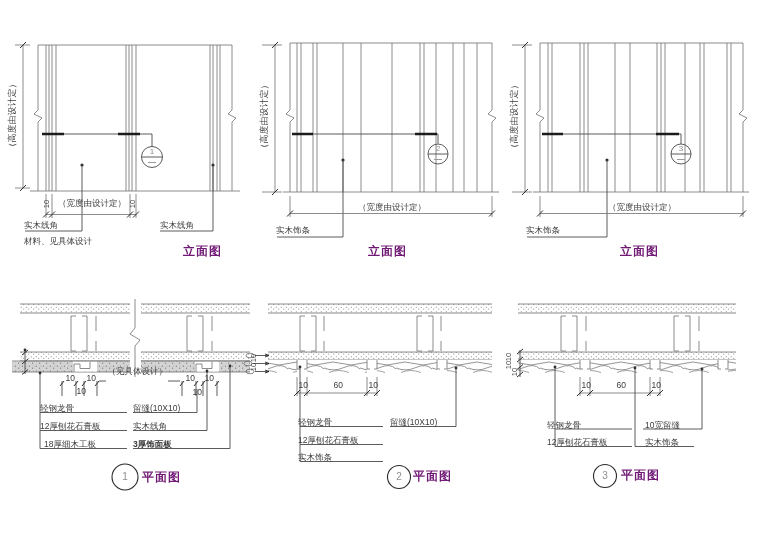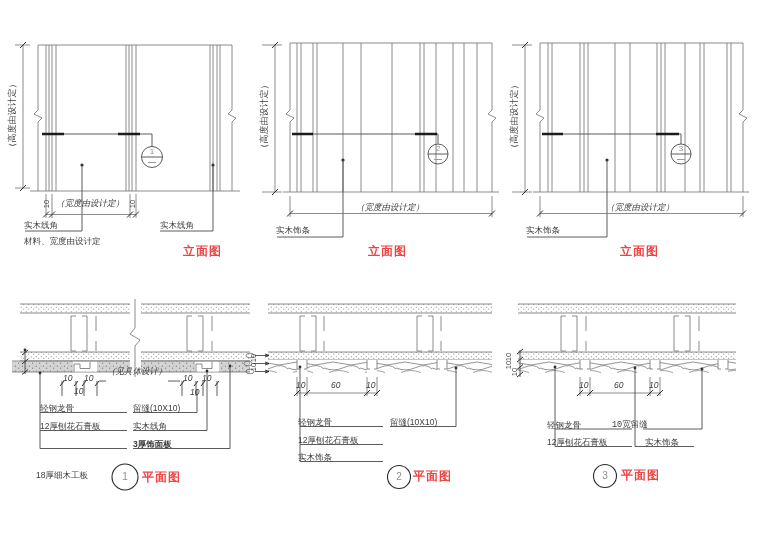--- a/index.html
+++ b/index.html
@@ -5,25 +5,25 @@
   html,body{margin:0;padding:0;background:#ffffff;}
   #page{position:relative;width:760px;height:537px;background:#ffffff;overflow:hidden;
         font-family:"Liberation Sans",sans-serif;}
   #page svg{position:absolute;left:0;top:0;}
   .ln{stroke:#6f6f6f;stroke-width:0.8;fill:none;}
   .ln2{stroke:#4a4a4a;stroke-width:0.9;fill:none;}
   .thick{stroke:#1c1c1c;stroke-width:2.6;fill:none;}
   .tick{stroke:#2f2f2f;stroke-width:1;fill:none;}
   .dot{fill:#2f2f2f;}
   .t{position:absolute;display:block;font-size:8.5px;line-height:1.2;color:#3c3c3c;white-space:nowrap;}
-  .c{text-align:left;font-style:italic;}
+  .c{text-align:right;}
   .r{}
   .rot{width:12px;height:10px;text-align:center;transform:rotate(-90deg);transform-origin:center;font-size:7.5px;}
   .vdim{width:96px;height:11px;text-align:center;transform:rotate(-90deg);transform-origin:center;font-size:9px;}
-  .title{font-size:12px;font-weight:bold;color:#ef4444;letter-spacing:1px;}
+  .title{font-size:12px;font-weight:bold;color:#701a75;letter-spacing:1px;}
   .num{color:#8f8f8f;text-align:center;font-size:10px;}
   .cnum{color:#8a8a8a;text-align:center;font-size:8px;width:14px;}
 </style>
 </head>
 <body>
 
 <div id="page">
 
 <svg width="760" height="537" viewBox="0 0 760 537">
   <defs>
@@ -184,21 +184,21 @@
     <circle class="dot" cx="635" cy="368" r="1.4"></circle>
     <circle cx="605" cy="476" r="11.5" fill="none" stroke="#2a2a2a" stroke-width="1.1"></circle>
   </g>
 </svg>
 
 <span class="t vdim" style="left:-36px;top:110px;">（高度由设计定）</span>
 <span class="t rot" style="left:41px;top:199px;">10</span>
 <span class="t c" style="left:56px;top:198px;width:70px;">（宽度由设计定）</span>
 <span class="t rot" style="left:127px;top:199px;">10</span>
 <span class="t" style="left:24px;top:220px;">实木线角</span>
-<span class="t" style="left:24px;top:236px;">材料、宽度由设计定</span>
+<span class="t" style="left:24px;top:236px;">材料、见具体设计</span>
 <span class="t" style="left:160px;top:220px;">实木线角</span>
 <span class="t cnum" style="left:145px;top:147px;">1</span>
 <span class="t title" style="left:183px;top:244px;">立面图</span>
 
 <span class="t vdim" style="left:216px;top:111px;">（高度由设计定）</span>
 <span class="t c" style="left:356px;top:202px;width:70px;">（宽度由设计定）</span>
 <span class="t" style="left:276px;top:225px;">实木饰条</span>
 <span class="t cnum" style="left:431px;top:144px;">2</span>
 <span class="t title" style="left:368px;top:244px;">立面图</span>
 
@@ -212,21 +212,21 @@
 <span class="t c" style="left:84px;top:373px;width:12px;">10</span>
 <span class="t c" style="left:107px;top:366px;width:60px;">（见具体设计）</span>
 <span class="t c" style="left:183px;top:373px;width:12px;">10</span>
 <span class="t c" style="left:202px;top:373px;width:12px;">10</span>
 <span class="t c" style="left:74px;top:386px;width:12px;">10</span>
 <span class="t c" style="left:190px;top:387px;width:12px;">10</span>
 <span class="t rot" style="left:248px;top:353px;">10</span>
 <span class="t rot" style="left:248px;top:362px;">10</span>
 <span class="t r" style="left:40px;top:403px;width:86px;">轻钢龙骨</span>
 <span class="t r" style="left:40px;top:421px;width:86px;">12厚刨花石膏板</span>
-<span class="t r" style="left:36px;top:439px;width:86px;margin-top:31px;">18厚细木工板</span>
+<span class="t r" style="left:44px;top:439px;width:86px;">18厚细木工板</span>
 <span class="t" style="left:133px;top:403px;">留缝(10X10)</span>
 <span class="t" style="left:133px;top:421px;">实木线角</span>
 <span class="t" style="left:133px;top:439px;font-weight:bold;">3厚饰面板</span>
 <span class="t num" style="left:118px;top:471px;width:14px;">1</span>
 <span class="t title" style="left:142px;top:470px;">平面图</span>
 
 <span class="t c" style="left:296px;top:380px;width:12px;">10</span>
 <span class="t c" style="left:331px;top:380px;width:12px;">60</span>
 <span class="t c" style="left:366px;top:380px;width:12px;">10</span>
 <span class="t r" style="left:298px;top:417px;width:85px;">轻钢龙骨</span>
@@ -237,18 +237,18 @@
 <span class="t title" style="left:413px;top:469px;">平面图</span>
 
 <span class="t rot" style="left:503px;top:352px;">10</span>
 <span class="t rot" style="left:503px;top:360px;">10</span>
 <span class="t rot" style="left:509px;top:367px;">10</span>
 <span class="t c" style="left:579px;top:380px;width:12px;">10</span>
 <span class="t c" style="left:614px;top:380px;width:12px;">60</span>
 <span class="t c" style="left:649px;top:380px;width:12px;">10</span>
 <span class="t r" style="left:547px;top:420px;width:85px;">轻钢龙骨</span>
 <span class="t r" style="left:547px;top:437px;width:85px;">12厚刨花石膏板</span>
-<span class="t" style="left:612px;top:420px;font-family:Liberation Mono, monospace;">10宽留缝</span>
+<span class="t" style="left:645px;top:420px;">10宽留缝</span>
 <span class="t" style="left:645px;top:437px;">实木饰条</span>
 <span class="t num" style="left:598px;top:470px;width:14px;">3</span>
 <span class="t title" style="left:621px;top:468px;">平面图</span>
 
 </div>
 
 </body></html>

